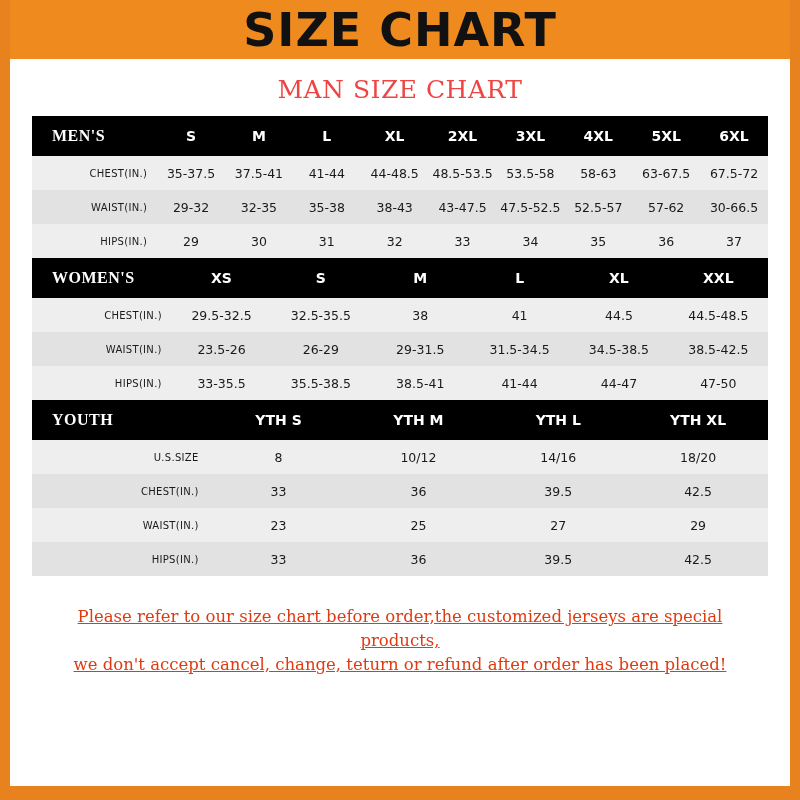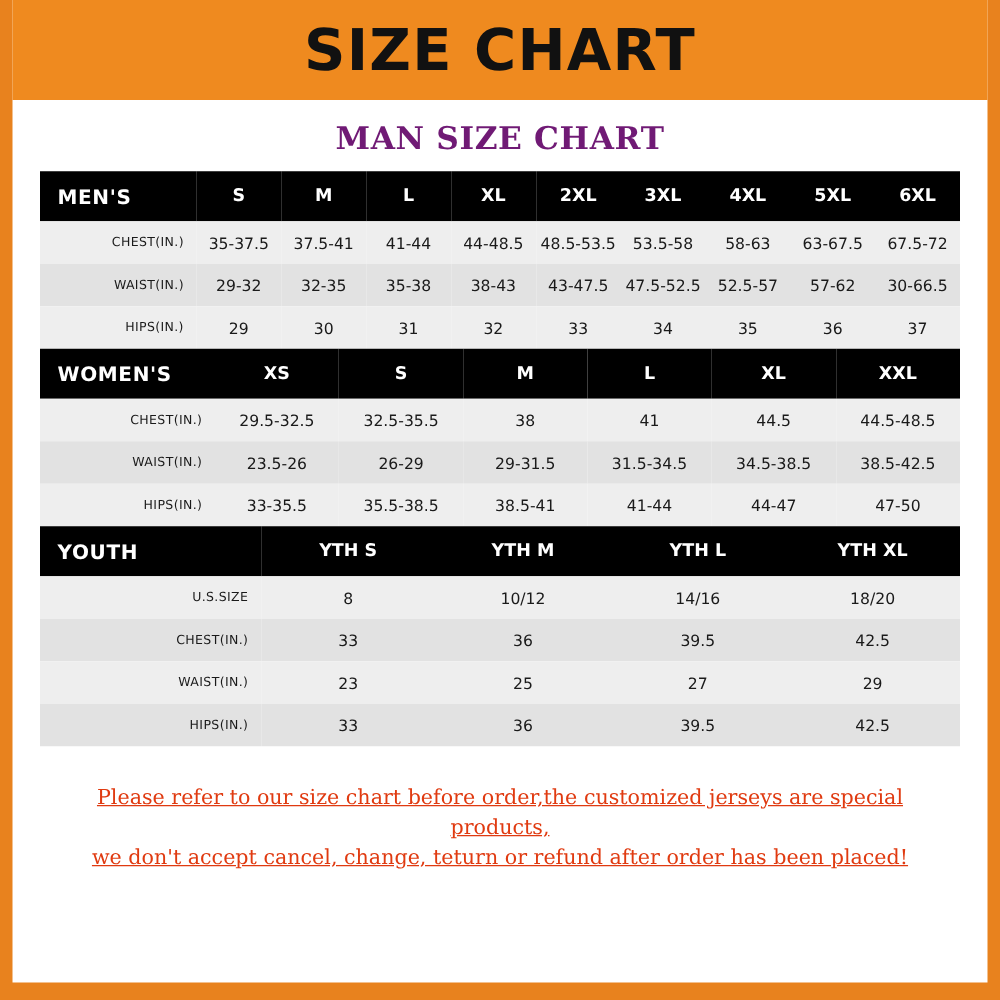--- a/index.html
+++ b/index.html
@@ -17,43 +17,43 @@
     width: 800px;
     height: 800px;
     position: relative;
     background: #ffffff;
     box-sizing: border-box;
     border-left: 10px solid #e8821e;
     border-right: 10px solid #e8821e;
   }
   .header-band {
     background: #ef8a1f;
-    height: 80px;
+    height: 59px;
     display: flex;
     align-items: center;
     justify-content: center;
   }
   .header-title {
     font-family: "DejaVu Sans", sans-serif;
     font-weight: bold;
     font-size: 46px;
     letter-spacing: 1px;
     color: #111111;
     line-height: 1;
   }
   .content {
     padding: 0 22px;
     box-sizing: border-box;
   }
   .section-title {
     text-align: center;
     font-family: "DejaVu Serif", serif;
-    font-weight: bold;
+    font-weight: normal;
     font-size: 25px;
-    color: #701a75;
+    color: #ef4444;
     margin: 16px 0 12px 0;
     letter-spacing: 0.5px;
   }
   table.size-table {
     width: 100%;
     border-collapse: collapse;
     table-layout: fixed;
   }
   table.size-table th,
   table.size-table td {
@@ -66,23 +66,24 @@
   }
   table.size-table thead th {
     background: #000000;
     color: #ffffff;
     font-weight: bold;
     font-size: 14px;
     height: 32px;
   }
   table.size-table thead th.rowlabel {
     text-align: left;
-    padding-left: 14px;
+    padding-left: 20px;
     font-size: 16px;
     letter-spacing: 0.5px;
+    font-family: Liberation Serif, serif;
   }
   table.size-table tbody td.rowlabel {
     text-align: right;
     padding-right: 10px;
     font-size: 10px;
     color: #1a1a1a;
     letter-spacing: 0.3px;
   }
   table.size-table tbody tr.band-light td {
     background: #eeeeee;

